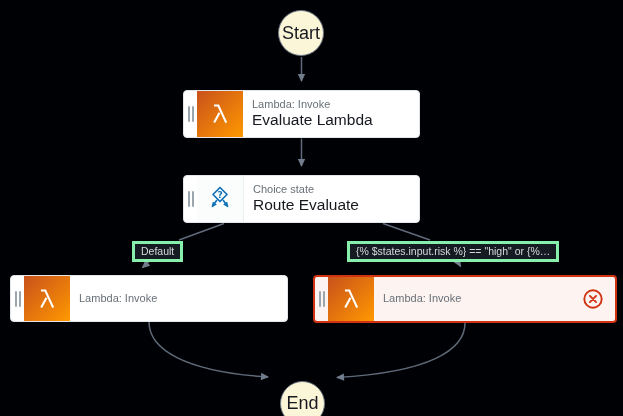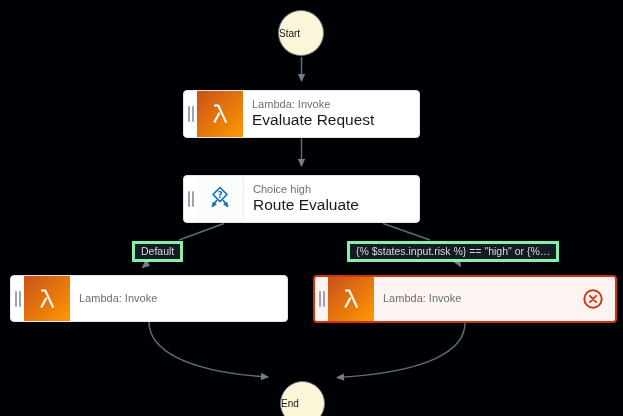--- a/index.html
+++ b/index.html
@@ -5,22 +5,22 @@
   html,body{margin:0;padding:0;background:#000;}
   .canvas{
     position:relative;width:623px;height:416px;background:#000104;overflow:hidden;
     font-family:"Liberation Sans", sans-serif;
   }
   svg.edges{position:absolute;left:0;top:0;pointer-events:none;}
 
   
   .terminal{
     position:absolute;border-radius:50%;background:#FCF6D8;border:1.5px solid #6b7582;
-    display:flex;align-items:center;
-    font-size:10px;color:#16191F;box-sizing:border-box;
+    display:flex;align-items:center;justify-content:center;
+    font-size:18px;color:#16191F;box-sizing:border-box;
   }
   #start{left:278px;top:10px;width:46px;height:46px;}
   #end{left:280px;top:381px;width:45px;height:45px;}
 
   
   .state{
     position:absolute;display:flex;align-items:stretch;background:#fff;
     border-radius:4px;border:1px solid #e2e6ea;box-sizing:border-box;overflow:hidden;
   }
   #state-evaluate{left:183px;top:90px;width:237px;height:48px;}
@@ -85,21 +85,21 @@
         <i></i>
       </div>
     <div class="icon-cell lambda-cell">
       <svg width="28" height="28" viewBox="0 0 28 28">
         <path d="M8 5.5 h4.3 L20.2 22.6" fill="none" stroke="#fff" stroke-width="2.1"></path>
         <path d="M13.5 12.8 L8.2 22.6" fill="none" stroke="#fff" stroke-width="2.1"></path>
       </svg>
     </div>
     <div class="text-cell">
       <span class="type-label">Lambda: Invoke</span>
-      <span class="title">Evaluate Request</span>
+      <span class="title">Evaluate Lambda</span>
     </div>
   </div>
 
   <div class="state" id="state-route">
     <div class="handle">
         <i></i>
         <i></i>
       </div>
     <div class="icon-cell choice-cell">
       <svg width="30" height="30" viewBox="0 0 30 30">
@@ -108,21 +108,21 @@
             <path d="M0 0.5 L5.5 3 L0 5.5 Z" fill="#1172B8"></path>
           </marker>
         </defs>
         <path d="M12 16 L7.2 22.6" stroke="#1172B8" stroke-width="1.7" fill="none" marker-end="url(#carw)"></path>
         <path d="M18 16 L22.8 22.6" stroke="#1172B8" stroke-width="1.7" fill="none" marker-end="url(#carw)"></path>
         <path d="M15 3.5 L22 10.5 L15 17.5 L8 10.5 Z" fill="#fbfcfc" stroke="#1172B8" stroke-width="1.7" stroke-linejoin="round"></path>
         <text x="15" y="13.6" font-size="9" font-weight="bold" fill="#1172B8" text-anchor="middle" font-family="'DejaVu Sans', sans-serif">?</text>
       </svg>
     </div>
     <div class="text-cell">
-      <span class="type-label">Choice high</span>
+      <span class="type-label">Choice state</span>
       <span class="title">Route Evaluate</span>
     </div>
   </div>
 
   <div class="edge-label" id="label-default">Default</div>
   <div class="edge-label" id="label-condition">{% $states.input.risk %} == "high" or {%…</div>
 
   <div class="state" id="state-auto">
     <div class="handle">
         <i></i>

